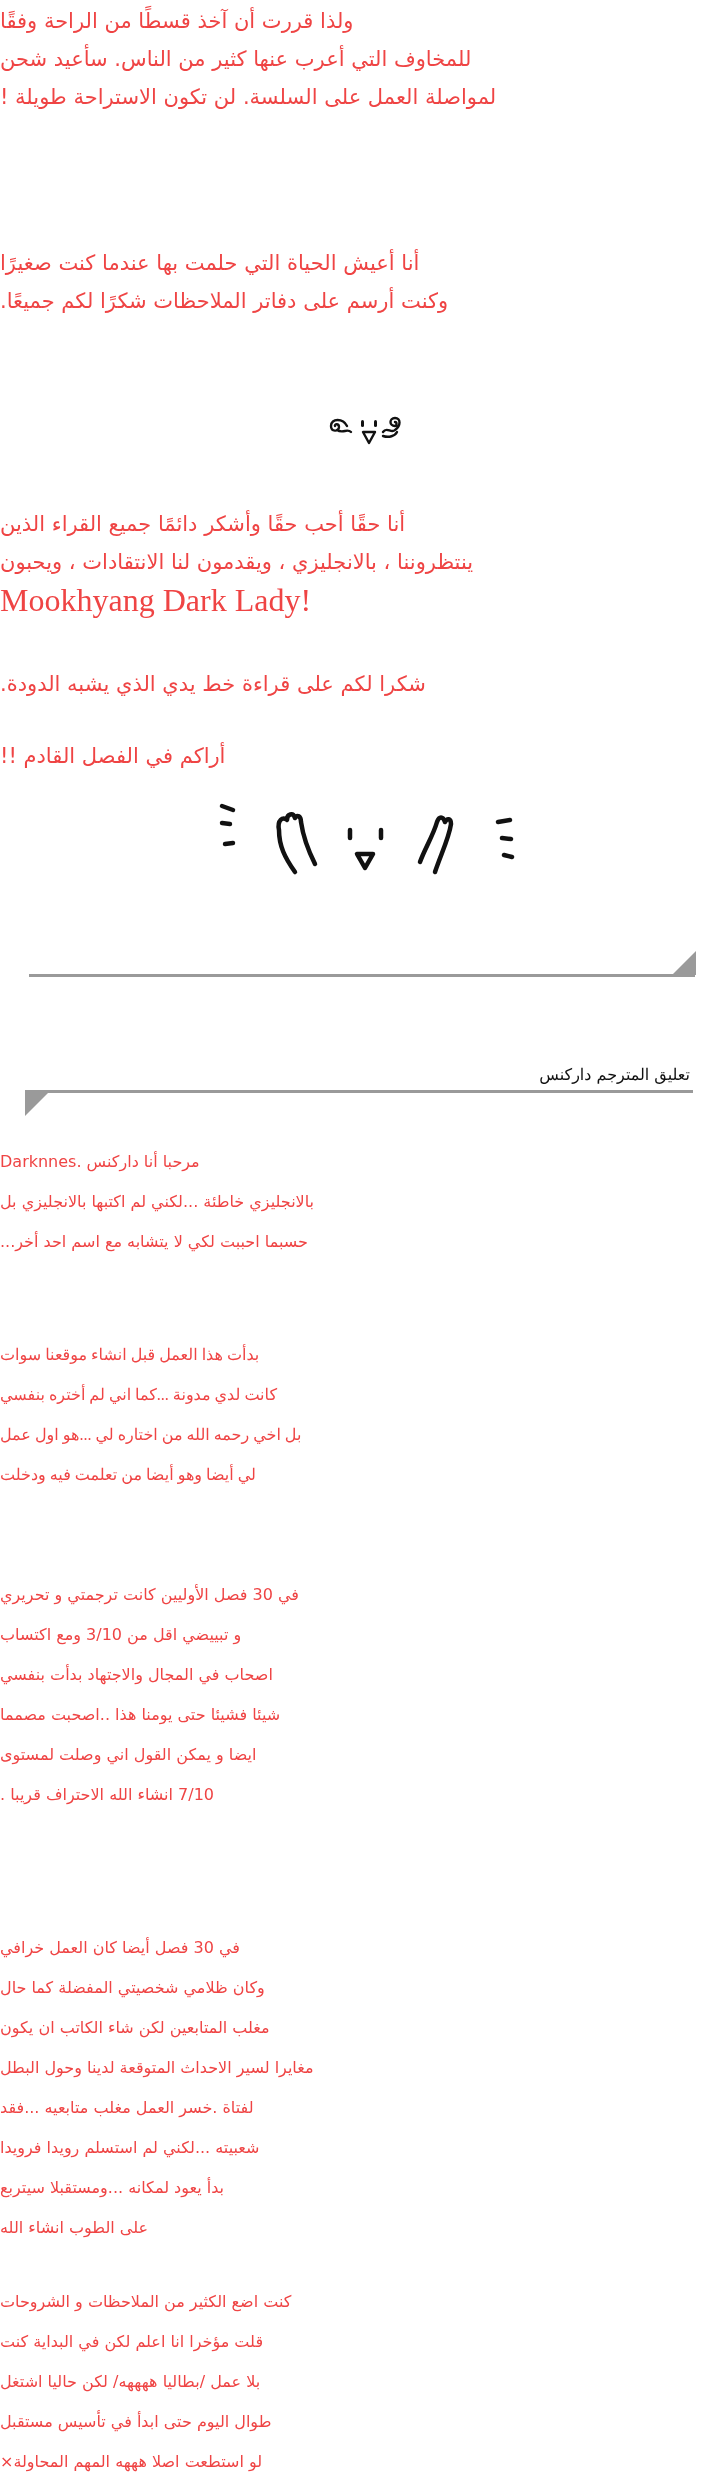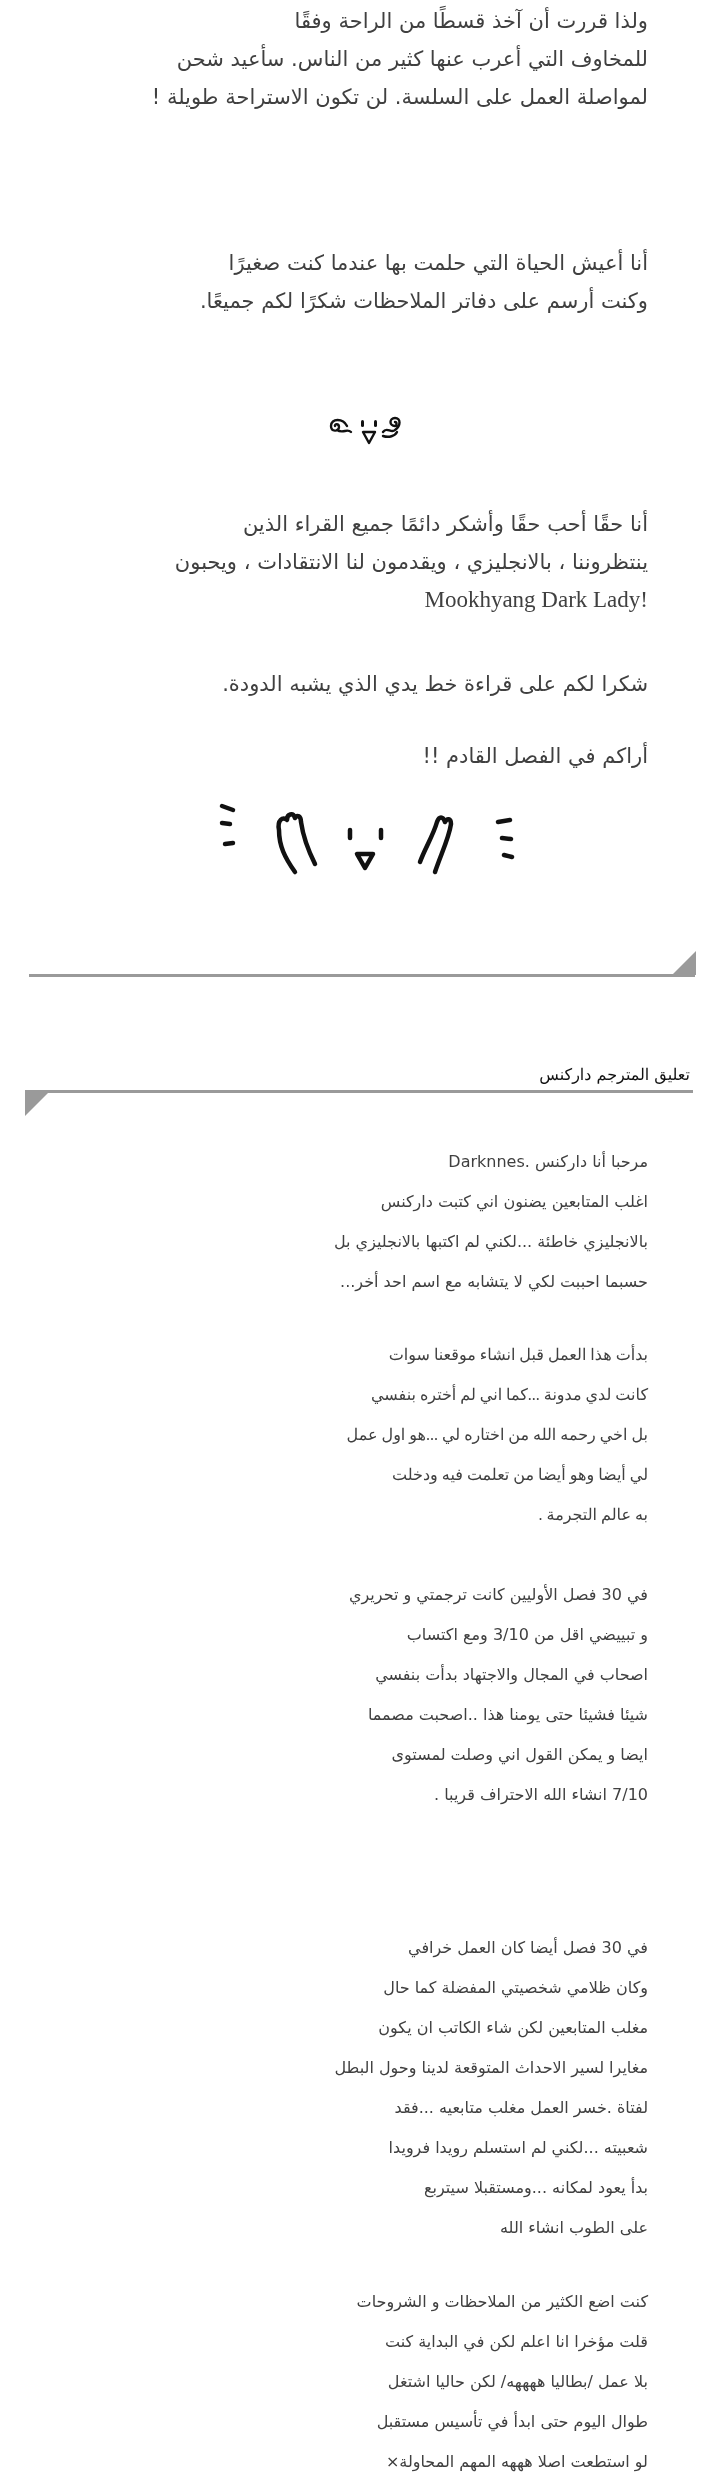--- a/index.html
+++ b/index.html
@@ -1,25 +1,25 @@
 <!DOCTYPE html>
 <html><head>
 <meta charset="utf-8">
 <style>
   html, body { margin: 0; padding: 0; background: #ffffff; }
   body { width: 720px; height: 2488px; position: relative; overflow: hidden; color: #111; }
   .page { position: absolute; left: 0; top: 0; width: 720px; height: 2488px; }
   .para {
-    position: absolute; left: 0; width: 648px; text-align: right; direction: rtl;
-    font-family: "DejaVu Sans", sans-serif; color: #404040;
+    position: absolute; left: 0; width: 648px; text-align: left; direction: rtl;
+    font-family: "DejaVu Sans", sans-serif; color: #ef4444;
   }
   .para .line { display: block; white-space: nowrap; }
   .p-top { font-size: 21px; line-height: 38px; }
   .p-body { font-size: 16px; line-height: 40px; }
-  .latin { font-family: "Liberation Serif", serif; font-size: 23px; }
+  .latin { font-family: "Liberation Serif", serif; font-size: 32px; }
   .divider-line { position: absolute; height: 3px; background: #9a9a9a; }
   .tri { position: absolute; width: 0; height: 0; }
   .tri-right { border-left: 24px solid transparent; border-bottom: 24px solid #9a9a9a; }
   .tri-left { border-right: 24px solid transparent; border-top: 24px solid #9a9a9a; }
   .section-title {
     position: absolute; right: 30px; top: 1065px; direction: rtl;
     font-family: "DejaVu Serif", serif; font-size: 16px; color: #111;
   }
   .emote { position: absolute; }
 </style>
@@ -80,31 +80,29 @@
   <div class="divider-line" style="left:29px; top:974px; width:666px;"></div>
   <div class="tri tri-right" style="left:672px; top:951px;"></div>
 
   <div class="section-title">تعليق المترجم داركنس</div>
 
   <div class="divider-line" style="left:25px; top:1090px; width:668px;"></div>
   <div class="tri tri-left" style="left:25px; top:1092px;"></div>
 
   <div class="para p-body" style="top:1142px;">
     <span class="line">مرحبا أنا داركنس .Darknnes</span>
-    <span class="line">اغلب المتابعين يضنون اني كتبت داركنس</span>
     <span class="line">بالانجليزي خاطئة ...لكني لم اكتبها بالانجليزي بل</span>
     <span class="line">حسبما احببت لكي لا يتشابه مع اسم احد أخر...</span>
   </div>
 
   <div class="para p-body" style="top:1335px;font-family:Liberation Serif, serif;">
     <span class="line">بدأت هذا العمل قبل انشاء موقعنا سوات</span>
     <span class="line">كانت لدي مدونة ...كما اني لم أختره بنفسي</span>
     <span class="line">بل اخي رحمه الله من اختاره لي ...هو اول عمل</span>
     <span class="line">لي أيضا وهو أيضا من تعلمت فيه ودخلت</span>
-    <span class="line">به عالم التجرمة .</span>
   </div>
 
   <div class="para p-body" style="top:1575px;">
     <span class="line">في 30 فصل الأوليين كانت ترجمتي و تحريري</span>
     <span class="line">و تبييضي اقل من 3/10 ومع اكتساب</span>
     <span class="line">اصحاب في المجال والاجتهاد بدأت بنفسي</span>
     <span class="line">شيئا فشيئا حتى يومنا هذا ..اصحبت مصمما</span>
     <span class="line">ايضا و يمكن القول اني وصلت لمستوى</span>
     <span class="line">7/10 انشاء الله الاحتراف قريبا .</span>
   </div>

